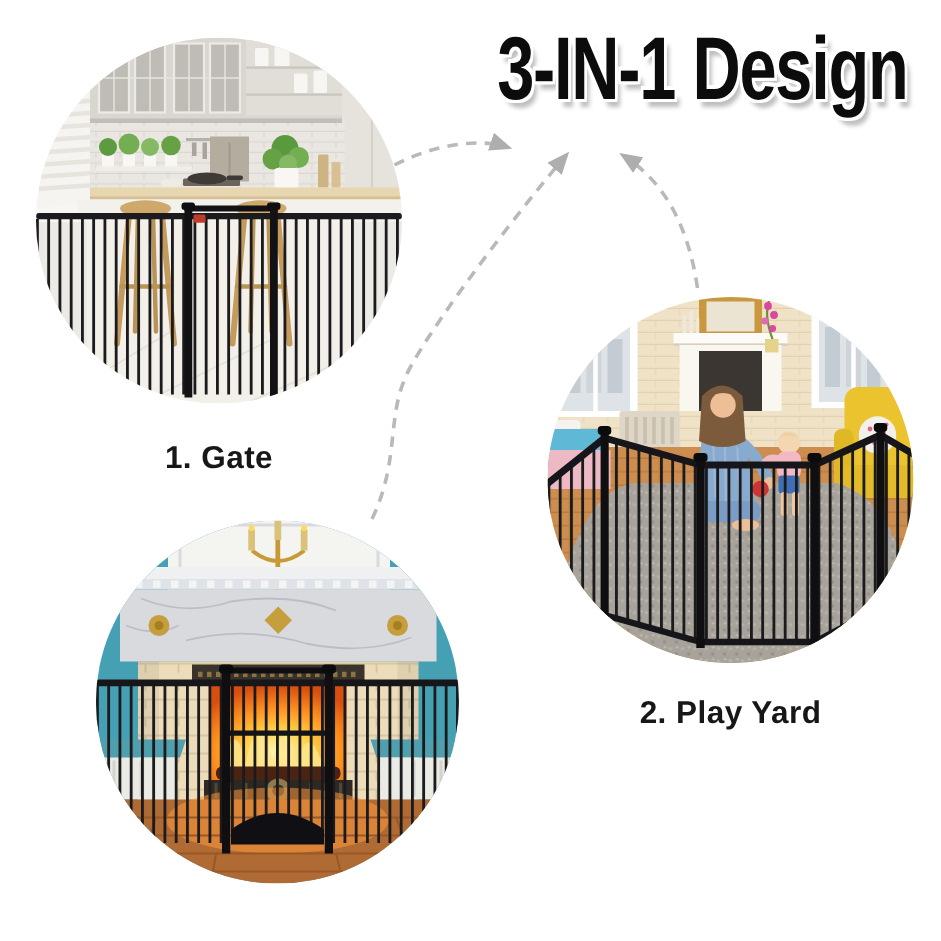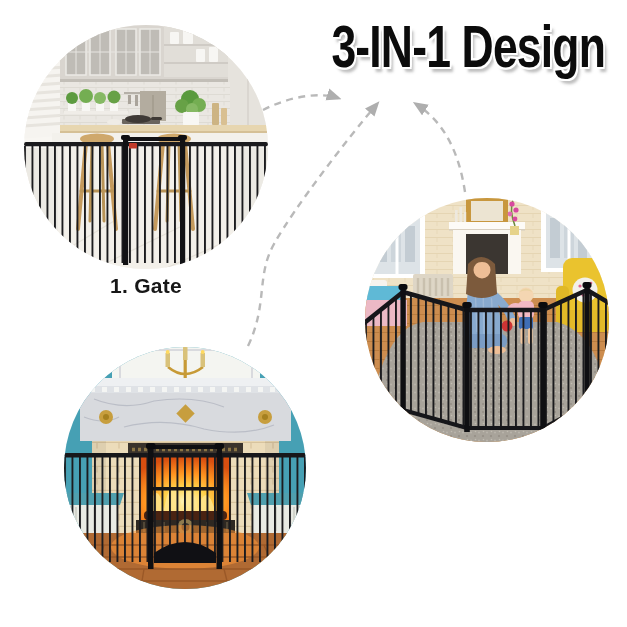--- a/index.html
+++ b/index.html
@@ -10,21 +10,21 @@
          transform:scale(0.84,1.12);transform-origin:center top;white-space:nowrap;
          text-shadow:-2px -2px 0 #fff,0 -2px 0 #fff,2px -2px 0 #fff,-2px 0 0 #fff,
                      2px 0 0 #fff,-2px 2px 0 #fff,0 2px 0 #fff,2px 2px 0 #fff,
                      4px 5px 3px rgba(110,110,110,0.45);}
   .photo{position:absolute;border-radius:50%;overflow:hidden;}
   .photo svg{display:block;}
   .ph-gate{left:24px;top:25px;width:244px;height:244px;}
   .ph-yard{left:365px;top:198px;width:244px;height:244px;}
   .ph-barrier{left:64px;top:347px;width:242px;height:242px;}
   .flabel{position:absolute;font-weight:bold;font-size:21px;color:#171717;
-          text-align:center;letter-spacing:0.3px;}
+          text-align:center;letter-spacing:0.3px;margin-top:20px;}
   .lb-gate{left:24px;top:274px;width:244px;}
   .lb-yard{left:365px;top:444px;width:244px;}
   .lb-barrier{left:64px;top:589px;width:242px;}
   .arrows{position:absolute;left:0;top:0;pointer-events:none;}
 </style>
 </head>
 <body>
 
 <div class="canvas">
 
@@ -458,14 +458,15 @@
         <rect x="84" y="98" width="5.5" height="124" fill="#0f0f12"></rect>
         <rect x="152.5" y="98" width="5.5" height="124" fill="#0f0f12"></rect>
         <rect x="82" y="96" width="9.5" height="6" rx="2.5" fill="#0b0b0e"></rect>
         <rect x="150.5" y="96" width="9.5" height="6" rx="2.5" fill="#0b0b0e"></rect>
         <path d="M90 216 L90 206 Q121 184 152 206 L152 216 Z" fill="#101014"></path>
       </g>
     </svg>
   </div>
 
   <div class="flabel lb-gate">1. Gate</div>
+  <div class="flabel lb-yard">2. Play Yard</div>
 
 </div>
 
 </body></html>

